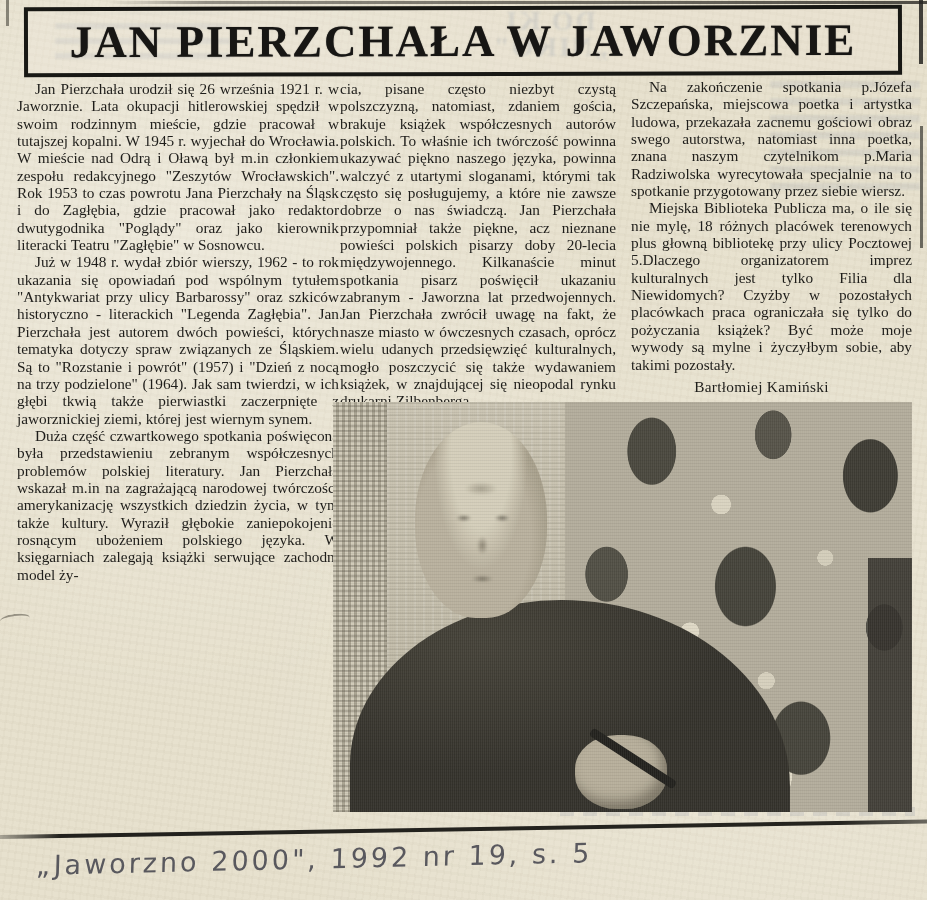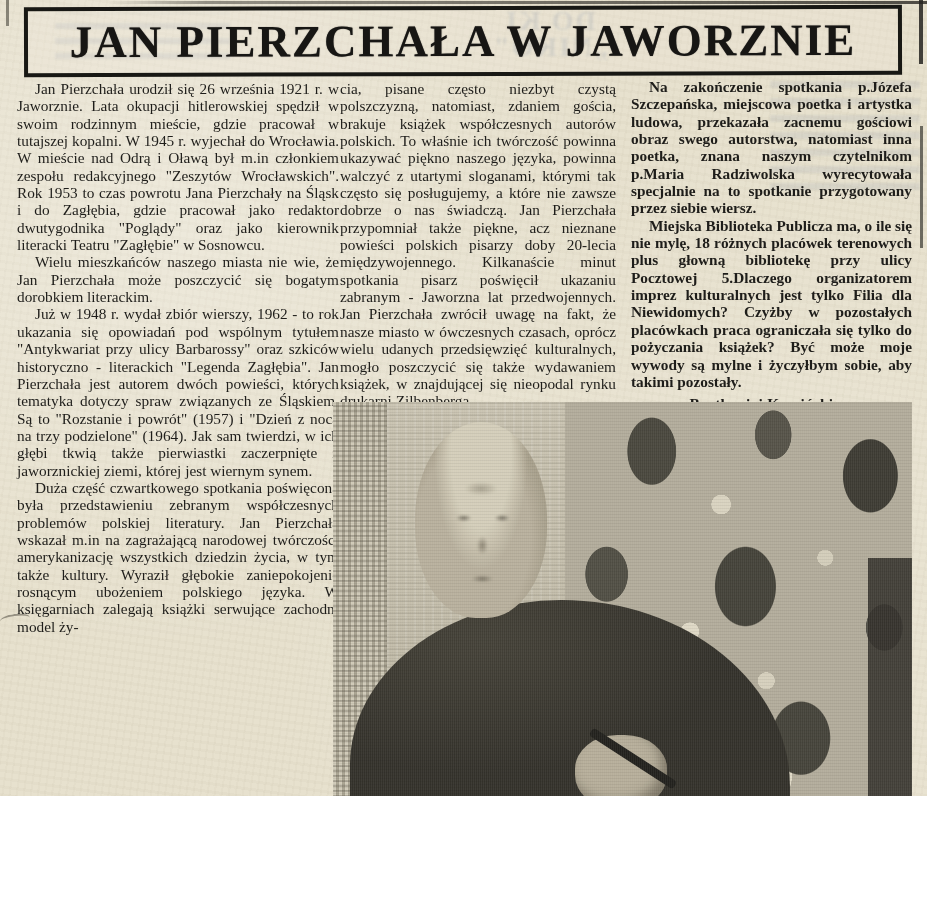--- a/index.html
+++ b/index.html
@@ -1,18 +1,18 @@
 <!DOCTYPE html>
 <html lang="pl"><head>
 <meta charset="utf-8">
 <style>
   html,body{margin:0;padding:0;}
   #page{
     position:relative;
-    width:927px;height:796px;
+    width:927px;height:900px;
     overflow:hidden;
     background:
       radial-gradient(circle at 18% 28%, rgba(255,255,255,.28), transparent 45%),
       radial-gradient(circle at 80% 75%, rgba(255,255,255,.15), transparent 50%),
       repeating-linear-gradient(8deg, rgba(125,112,82,.035) 0 3px, transparent 3px 8px),
       repeating-linear-gradient(98deg, rgba(125,112,82,.03) 0 2px, transparent 2px 7px),
       #e7e1ce;
     font-family:"Liberation Serif","DejaVu Serif",serif;
     color:#1e1d1a;
   }
@@ -38,21 +38,21 @@
   
   .headline-box{position:absolute;left:24px;top:6px;width:870px;height:62px;
     border:4px solid #181814;display:flex;align-items:center;justify-content:center;
     transform:rotate(-0.15deg);background:rgba(238,233,218,.25);}
   .headline{font-size:45px;font-weight:bold;letter-spacing:2px;color:#171614;white-space:nowrap;
     text-shadow:0 0 1px rgba(23,22,20,.6);}
   
   .col{position:absolute;top:80px;font-size:15.3px;line-height:17.35px;text-align:justify;}
   #col1{left:17px;width:322px;}
   #col2{left:340px;width:276px;}
-  #col3{left:631px;width:281px;top:78px;font-weight:bold;}
+  #col3{left:631px;width:281px;top:78px;}
   .col p{margin:0;text-indent:18px;}
   .col p.noindent{text-indent:0;}
   .signature{text-align:center;padding-right:20px;margin-top:5px !important;text-indent:0 !important;
     letter-spacing:.3px;}
   
   .photo{position:absolute;left:333px;top:402px;width:579px;height:410px;overflow:hidden;
     background:#aaa496;box-shadow:inset 0 0 0 1px rgba(45,43,37,.45), inset 0 3px 4px rgba(40,38,32,.35);}
   .photo *{position:absolute;}
   .lace{left:0;top:0;width:54px;height:100%;
     background:
@@ -133,21 +133,20 @@
   <div class="ghost-stripes gs-left"></div>
   <div class="ghost-stripes gs-right"></div>
   <div class="ghost-stripes gs-bottom"></div>
 
   <div class="headline-box">
     <div class="headline">JAN PIERZCHAŁA W JAWORZNIE</div>
   </div>
 
   <div class="col" id="col1">
     <p>Jan Pierzchała urodził się 26 września 1921 r. w Jaworznie. Lata okupacji hitlerowskiej spędził w swoim rodzinnym mieście, gdzie pracował w tutajszej kopalni. W 1945 r. wyjechał do Wrocławia. W mieście nad Odrą i Oławą był m.in członkiem zespołu redakcyjnego "Zeszytów Wrocławskich". Rok 1953 to czas powrotu Jana Pierzchały na Śląsk i do Zagłębia, gdzie pracował jako redaktor dwutygodnika "Poglądy" oraz jako kierownik literacki Teatru "Zagłębie" w Sosnowcu.</p>
-    <p>Wielu mieszkańców naszego miasta nie wie, że Jan Pierzchała może poszczycić się bogatym dorobkiem literackim.</p>
     <p>Już w 1948 r. wydał zbiór wierszy, 1962 - to rok ukazania się opowiadań pod wspólnym tytułem "Antykwariat przy ulicy Barbarossy" oraz szkiców historyczno - literackich "Legenda Zagłębia". Jan Pierzchała jest autorem dwóch powieści, których tematyka dotyczy spraw związanych ze Śląskiem. Są to "Rozstanie i powrót" (1957) i "Dzień z nocą na trzy podzielone" (1964). Jak sam twierdzi, w ich głębi tkwią także pierwiastki zaczerpnięte z jaworznickiej ziemi, której jest wiernym synem.</p>
     <p>Duża część czwartkowego spotkania poświęcona była przedstawieniu zebranym współczesnych problemów polskiej literatury. Jan Pierzchała wskazał m.in na zagrażającą narodowej twórczości amerykanizację wszystkich dziedzin życia, w tym także kultury. Wyraził głębokie zaniepokojenie rosnącym ubożeniem polskiego języka. W księgarniach zalegają książki serwujące zachodni model ży-</p>
   </div>
 
   <div class="col" id="col2">
     <p class="noindent">cia, pisane często niezbyt czystą polszczyzną, natomiast, zdaniem gościa, brakuje książek współczesnych autorów polskich. To właśnie ich twórczość powinna ukazywać piękno naszego języka, powinna walczyć z utartymi sloganami, którymi tak często się posługujemy, a które nie zawsze dobrze o nas świadczą. Jan Pierzchała przypomniał także piękne, acz nieznane powieści polskich pisarzy doby 20-lecia międzywojennego. Kilkanaście minut spotkania pisarz poświęcił ukazaniu zabranym - Jaworzna lat przedwojennych. Jan Pierzchała zwrócił uwagę na fakt, że nasze miasto w ówczesnych czasach, oprócz wielu udanych przedsięwzięć kulturalnych, mogło poszczycić się także wydawaniem książek, w znajdującej się nieopodal rynku drukarni Zilbenberga.</p>
   </div>
 
   <div class="col" id="col3">
     <p>Na zakończenie spotkania p.Józefa Szczepańska, miejscowa poetka i artystka ludowa, przekazała zacnemu gościowi obraz swego autorstwa, natomiast inna poetka, znana naszym czytelnikom p.Maria Radziwolska wyrecytowała specjalnie na to spotkanie przygotowany przez siebie wiersz.</p>

